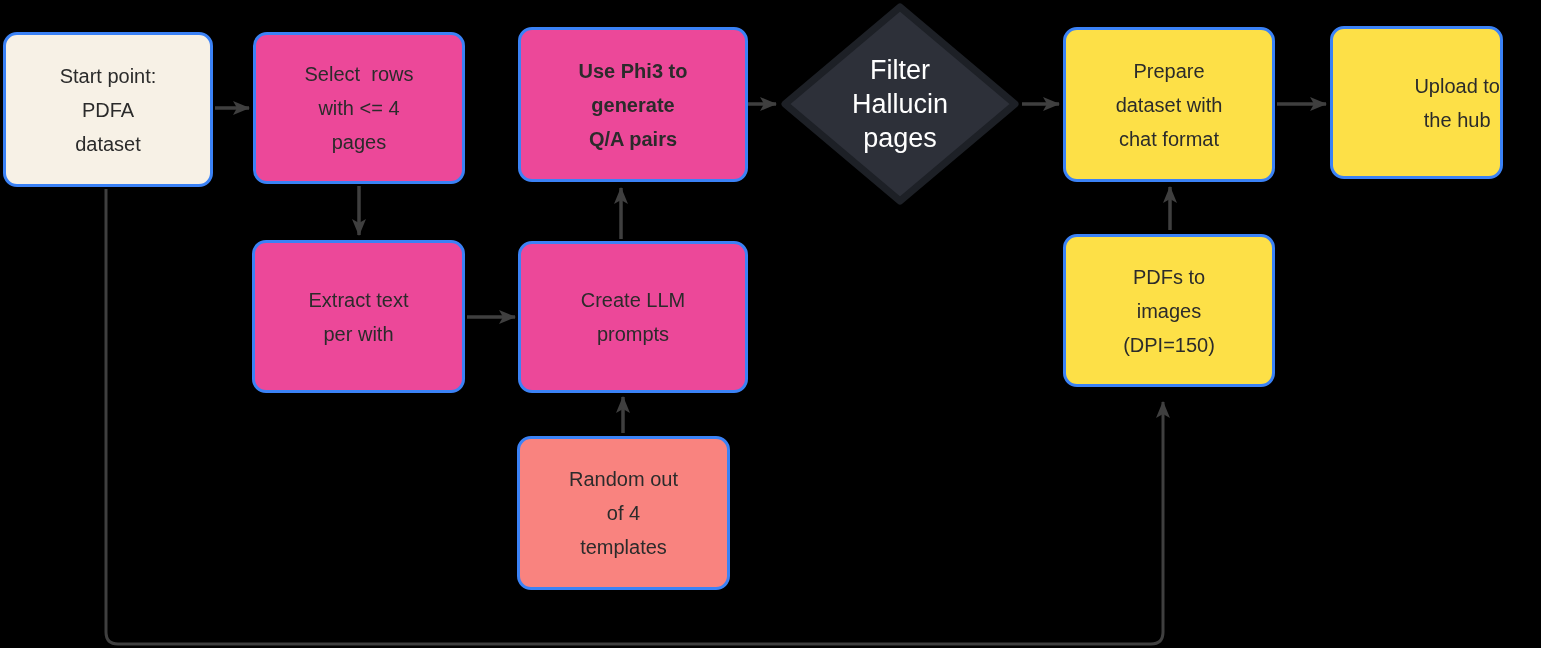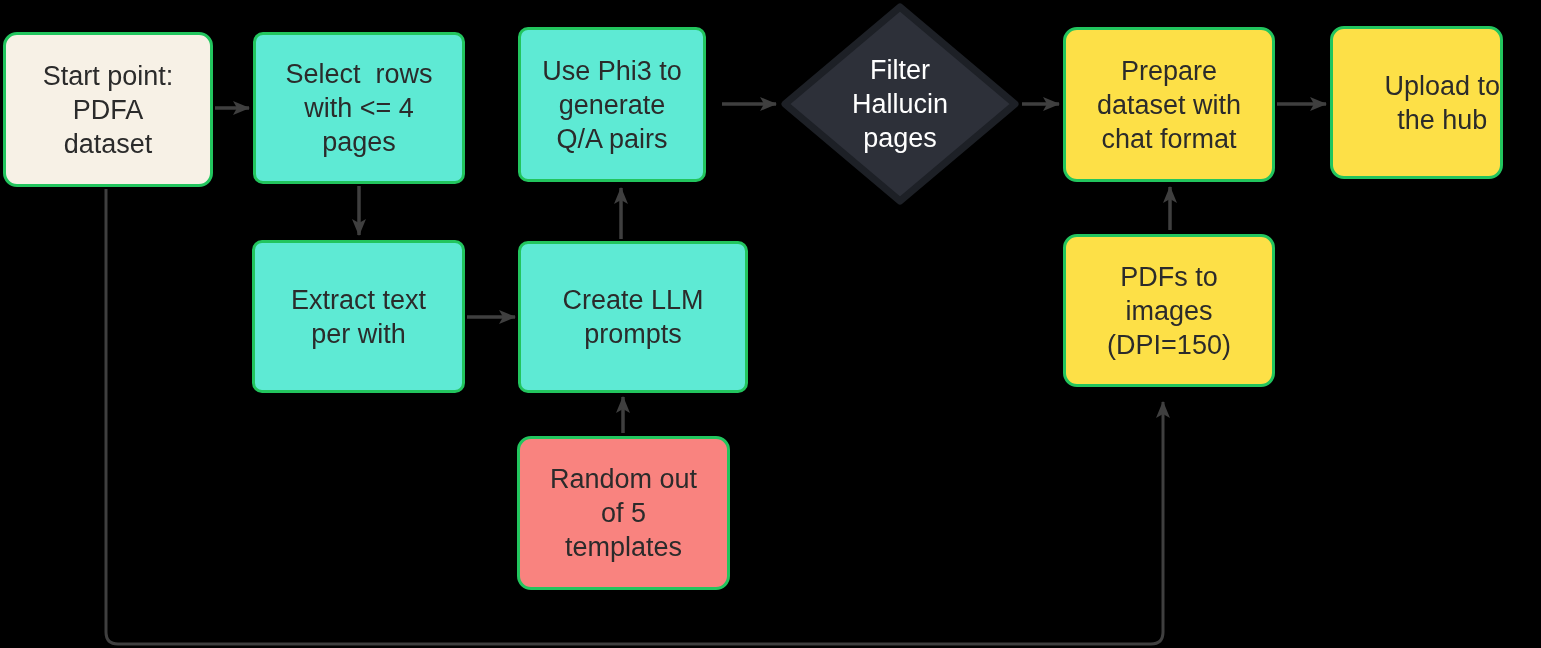--- a/index.html
+++ b/index.html
@@ -24,28 +24,28 @@
     pointer-events: none;
   }
   .node {
     position: absolute;
     display: flex;
     align-items: center;
     justify-content: center;
     text-align: center;
     box-sizing: border-box;
     border-radius: 14px;
-    border: 3px solid #22c55e;
-    font-size: 27px;
+    border: 3px solid #3b82f6;
+    font-size: 20px;
     line-height: 34px;
     color: #2b2b2b;
     white-space: pre-wrap;
   }
   .cream  { background: #f7f1e6; }
-  .yellow { background: #5eead4; border-radius: 10px; }
+  .yellow { background: #ec4899; }
   .purple { background: #fde047; }
   .red    { background: #f9837f; }
   .diamond-wrap {
     position: absolute;
     left: 780px;
     top: 2px;
     width: 240px;
     height: 204px;
   }
   .diamond-wrap svg {
@@ -96,21 +96,21 @@
 PDFA
 dataset</span>
   </div>
 
   <div class="node yellow" style="left:253px; top:32px; width:212px; height:152px;">
     <span>Select  rows
 with &lt;= 4
 pages</span>
   </div>
 
-  <div class="node yellow" style="left:518px; top:27px; width:188px; height:155px;">
+  <div class="node yellow" style="left:518px; top:27px; width:230px; height:155px;font-weight:bold;">
     <span>Use Phi3 to
 generate
 Q/A pairs</span>
   </div>
 
   <div class="diamond-wrap">
     <svg width="240" height="204" viewBox="0 0 240 204">
       <polygon points="120,5 235,102 120,199 5,102" fill="#2d3039" stroke="#1d2026" stroke-width="7" stroke-linejoin="round"></polygon>
     </svg>
     <div class="diamond-label">Filter
@@ -140,17 +140,17 @@
   </div>
 
   <div class="node purple" style="left:1063px; top:234px; width:212px; height:153px;">
     <span>PDFs to
 images
 (DPI=150)</span>
   </div>
 
   <div class="node red" style="left:517px; top:436px; width:213px; height:154px;">
     <span>Random out
-of 5
+of 4
 templates</span>
   </div>
 
 </div>
 
 </body></html>

